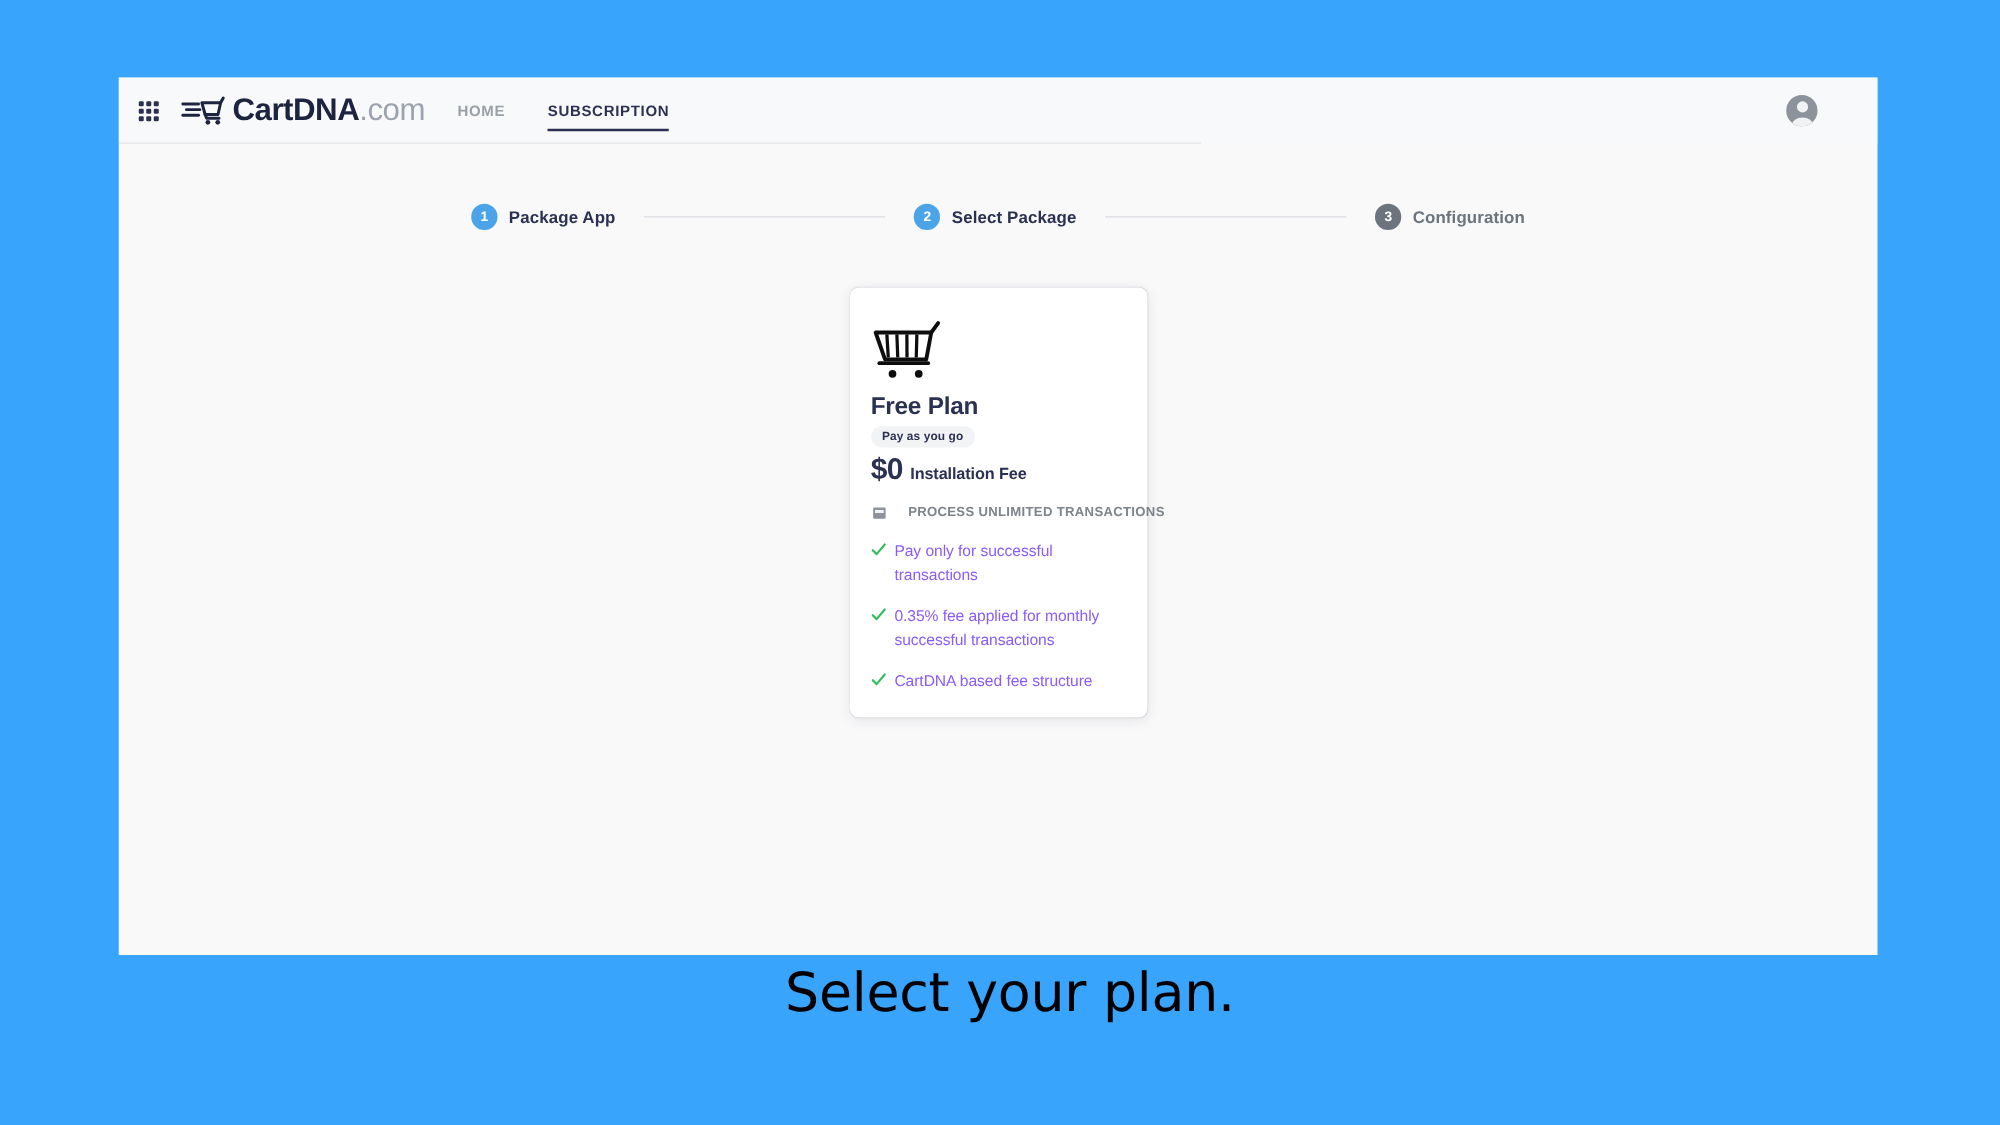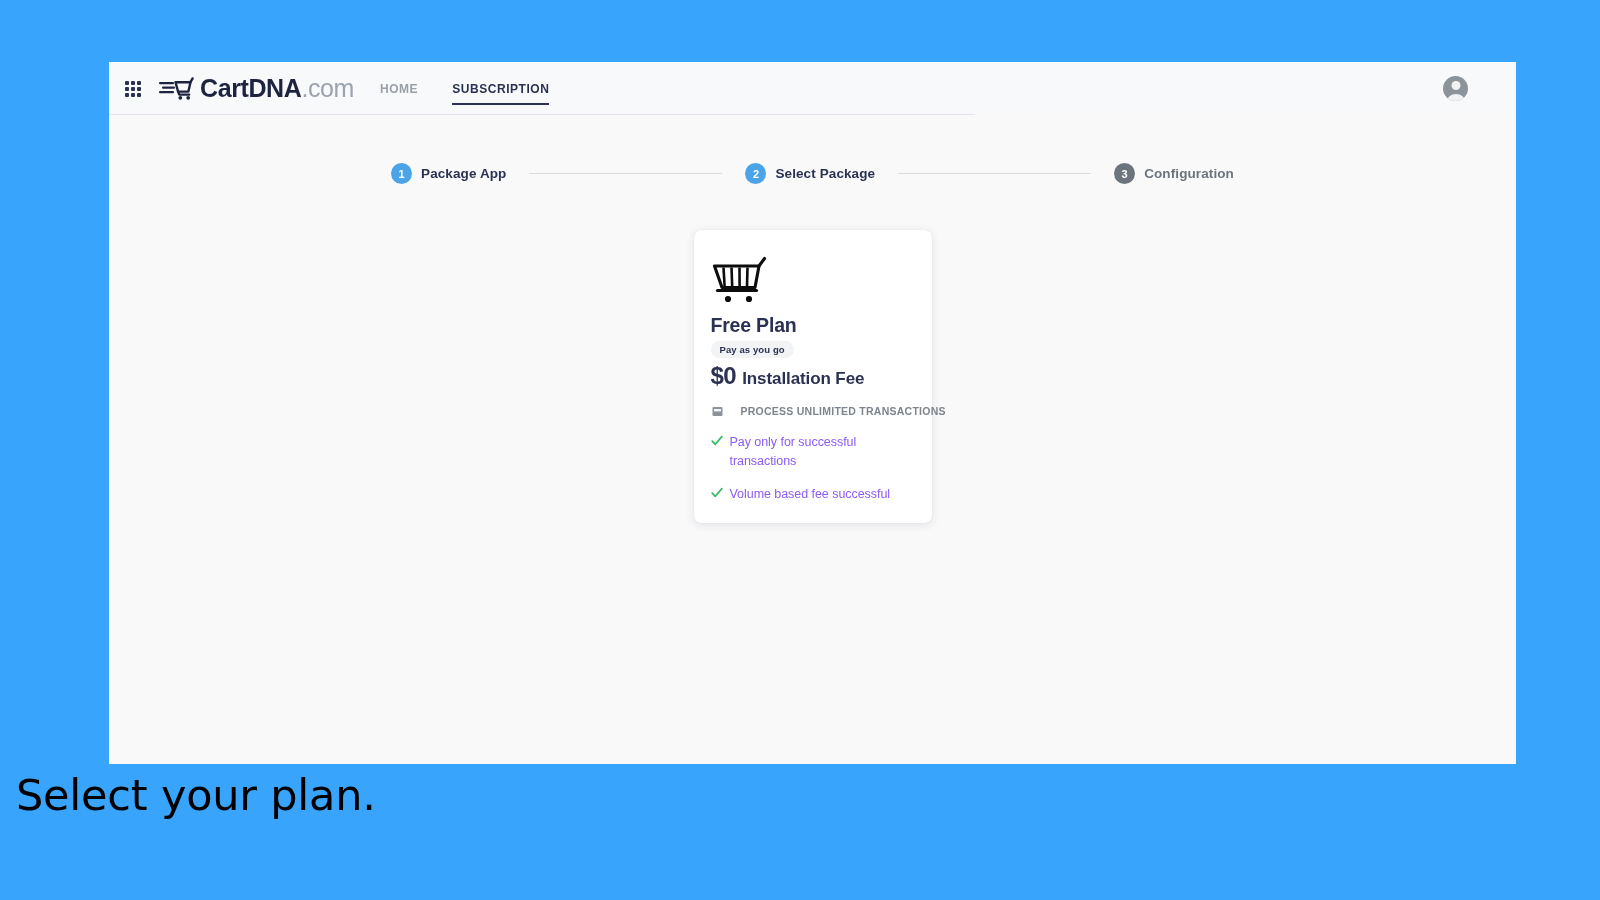--- a/index.html
+++ b/index.html
@@ -12,21 +12,21 @@
 
   body {
     background: #38a4fb;
     font-family: "Liberation Sans", sans-serif;
     -webkit-font-smoothing: antialiased;
   }
 
   
   .app-panel {
     position: absolute;
-    left: 109px;
+    left: 95px;
     top: 62px;
     width: 1407px;
     height: 702px;
     background: #f9f9fa;
     overflow: hidden;
   }
 
   
   .app-header {
     position: relative;
@@ -252,21 +252,21 @@
     gap: 6px;
   }
   .plan-price {
     font-size: 24px;
     font-weight: 700;
     color: #2b3152;
     letter-spacing: -0.5px;
     line-height: 1;
   }
   .plan-price-label {
-    font-size: 17px;
+    font-size: 13px;
     font-weight: 700;
     color: #2b3152;
     letter-spacing: -0.1px;
   }
 
   .plan-subhead {
     display: flex;
     align-items: center;
     gap: 18px;
     margin-top: 16px;
@@ -324,20 +324,21 @@
     letter-spacing: 0.7px;
     cursor: pointer;
   }
 
   
   .caption {
     position: absolute;
     left: 16px;
     right: 0;
     top: 770px;
+    text-align: center;
     font-size: 43px;
     color: #000000;
     font-family: "DejaVu Sans", sans-serif;
     letter-spacing: -0.2px;
   }
 </style>
 </head>
 <body>
 
 <div class="app-panel">
@@ -447,21 +448,27 @@
         <li class="feature-item">
           <svg class="check-icon" viewBox="0 0 12 12">
             <path d="M1.2 6.2 L4.3 9.3 L10.8 1.6" fill="none" stroke="#2fbf5f" stroke-width="1.7" stroke-linecap="round" stroke-linejoin="round"></path>
           </svg>
           <span class="feature-text">Pay only for successful transactions</span>
         </li>
         <li class="feature-item">
           <svg class="check-icon" viewBox="0 0 12 12">
             <path d="M1.2 6.2 L4.3 9.3 L10.8 1.6" fill="none" stroke="#2fbf5f" stroke-width="1.7" stroke-linecap="round" stroke-linejoin="round"></path>
           </svg>
-          <span class="feature-text">Volume based fee successful</span>
+          <span class="feature-text">0.35% fee applied for monthly successful transactions</span>
+        </li>
+        <li class="feature-item">
+          <svg class="check-icon" viewBox="0 0 12 12">
+            <path d="M1.2 6.2 L4.3 9.3 L10.8 1.6" fill="none" stroke="#2fbf5f" stroke-width="1.7" stroke-linecap="round" stroke-linejoin="round"></path>
+          </svg>
+          <span class="feature-text">CartDNA based fee structure</span>
         </li>
       </ul>
 
     </div>
   </div>
 
 </div>
 
 <div class="caption">Select your plan.</div>
 

